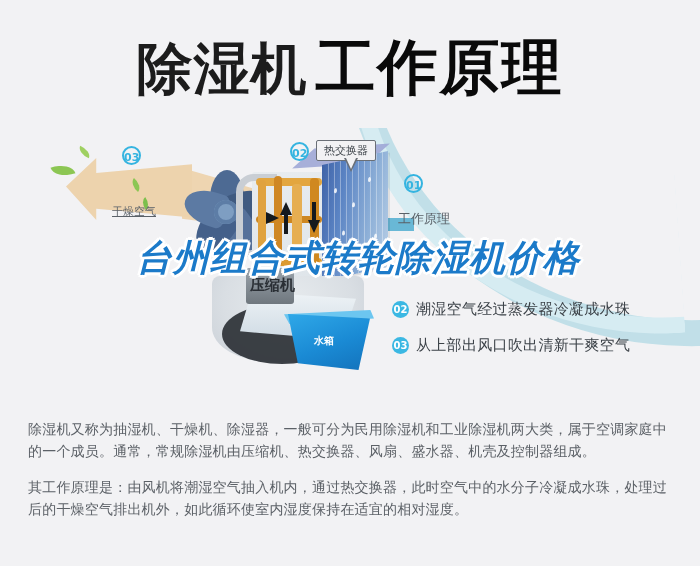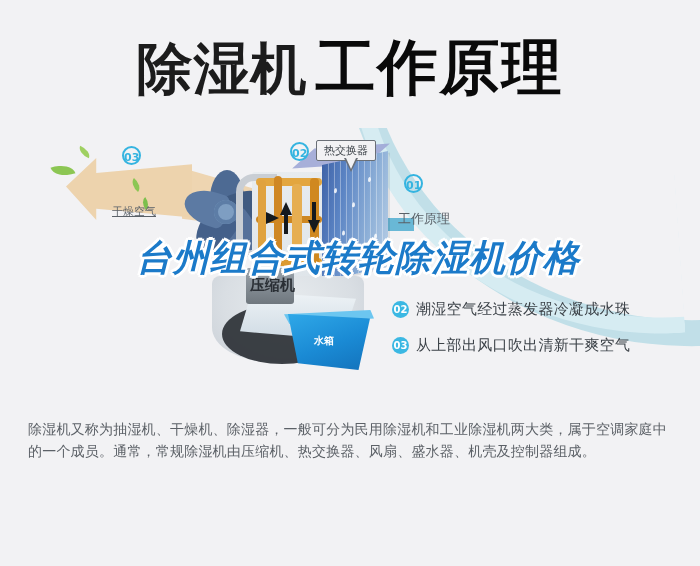--- a/index.html
+++ b/index.html
@@ -538,15 +538,16 @@
     <div class="legend-row">
       <span class="legend-badge">03</span>
       <span class="legend-label">从上部出风口吹出清新干爽空气</span>
     </div>
   </div>
 
   <div class="watermark">台州组合式转轮除湿机价格</div>
 
   <div class="copy">
     <p class="para1">除湿机又称为抽湿机、干燥机、除湿器，一般可分为民用除湿机和工业除湿机两大类，属于空调家庭中的一个成员。通常，常规除湿机由压缩机、热交换器、风扇、盛水器、机壳及控制器组成。</p>
+    <p class="para2">其工作原理是：由风机将潮湿空气抽入机内，通过热交换器，此时空气中的水分子冷凝成水珠，处理过后的干燥空气排出机外，如此循环使室内湿度保持在适宜的相对湿度。</p>
   </div>
 
 </div>
 
 </body></html>

